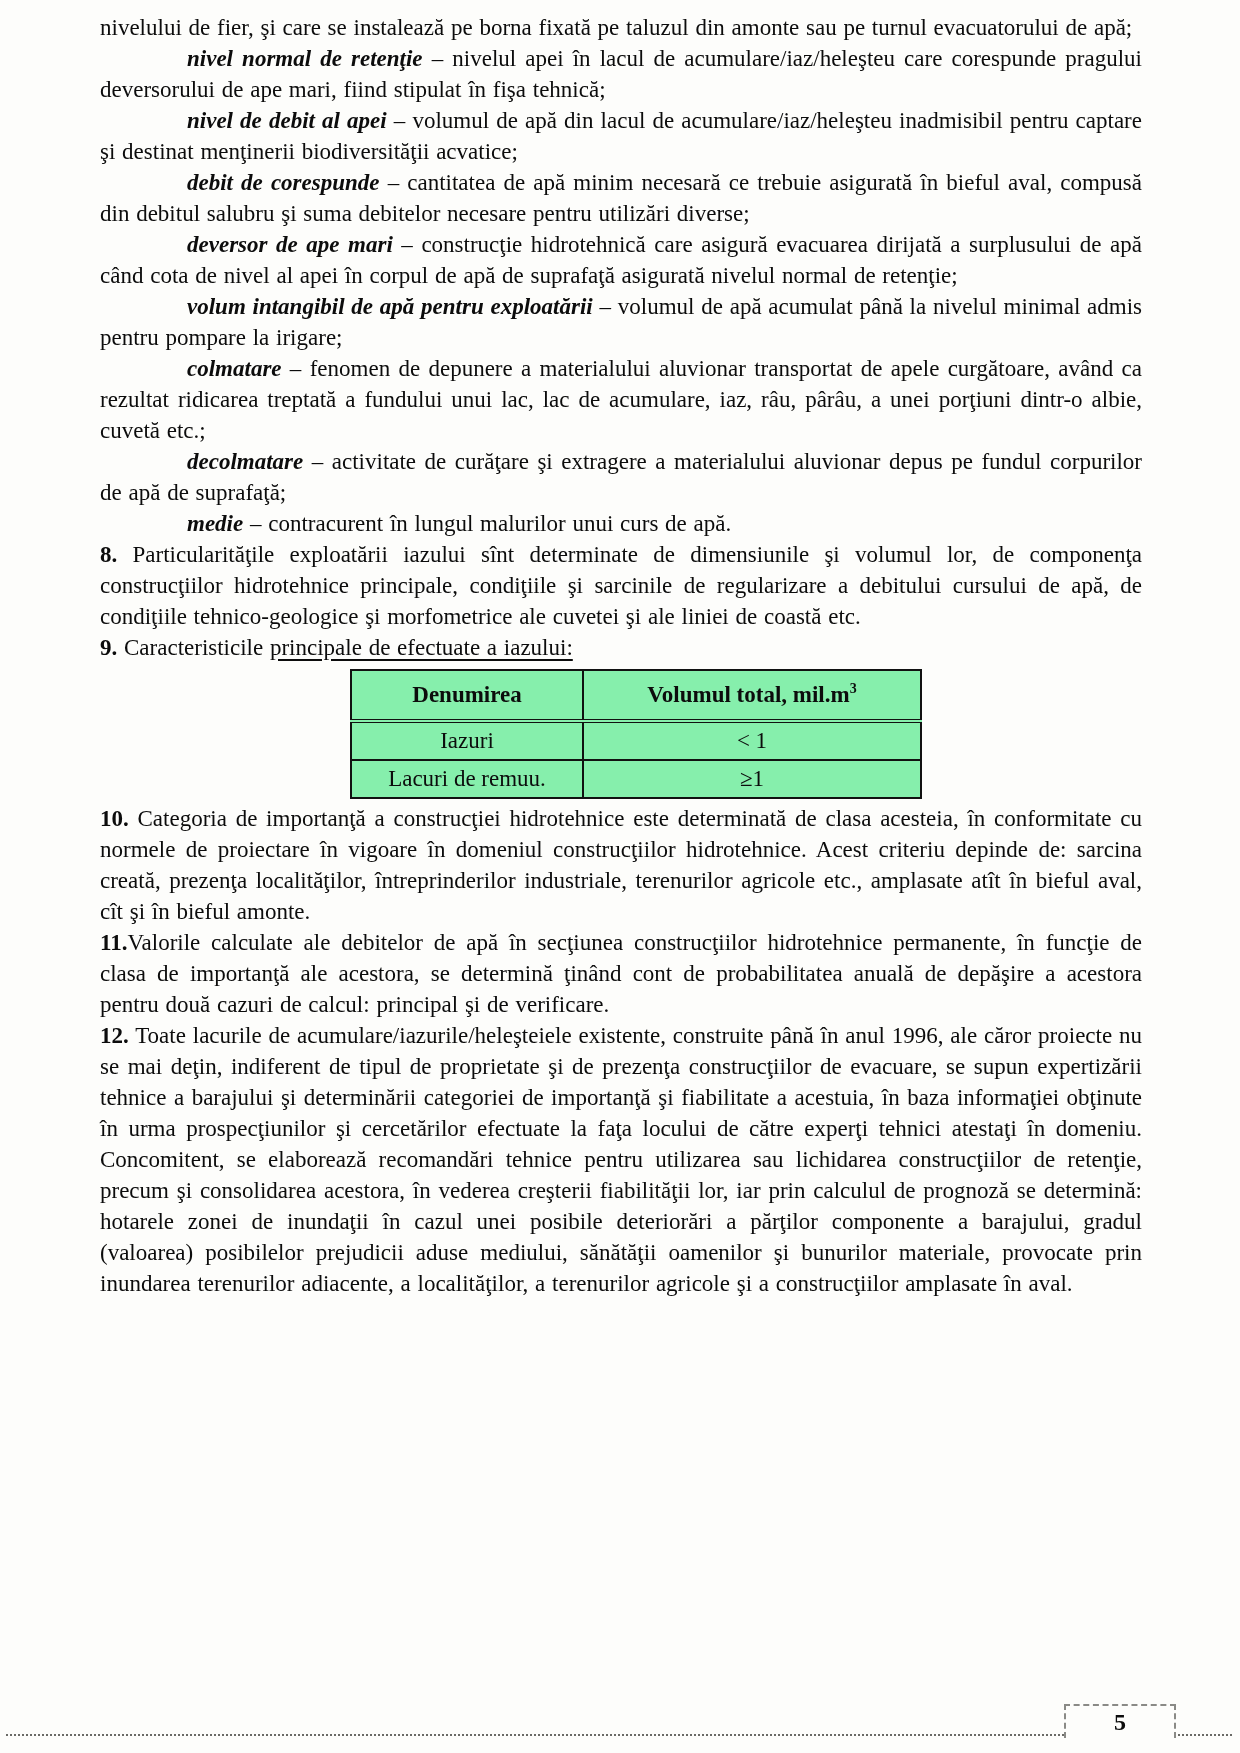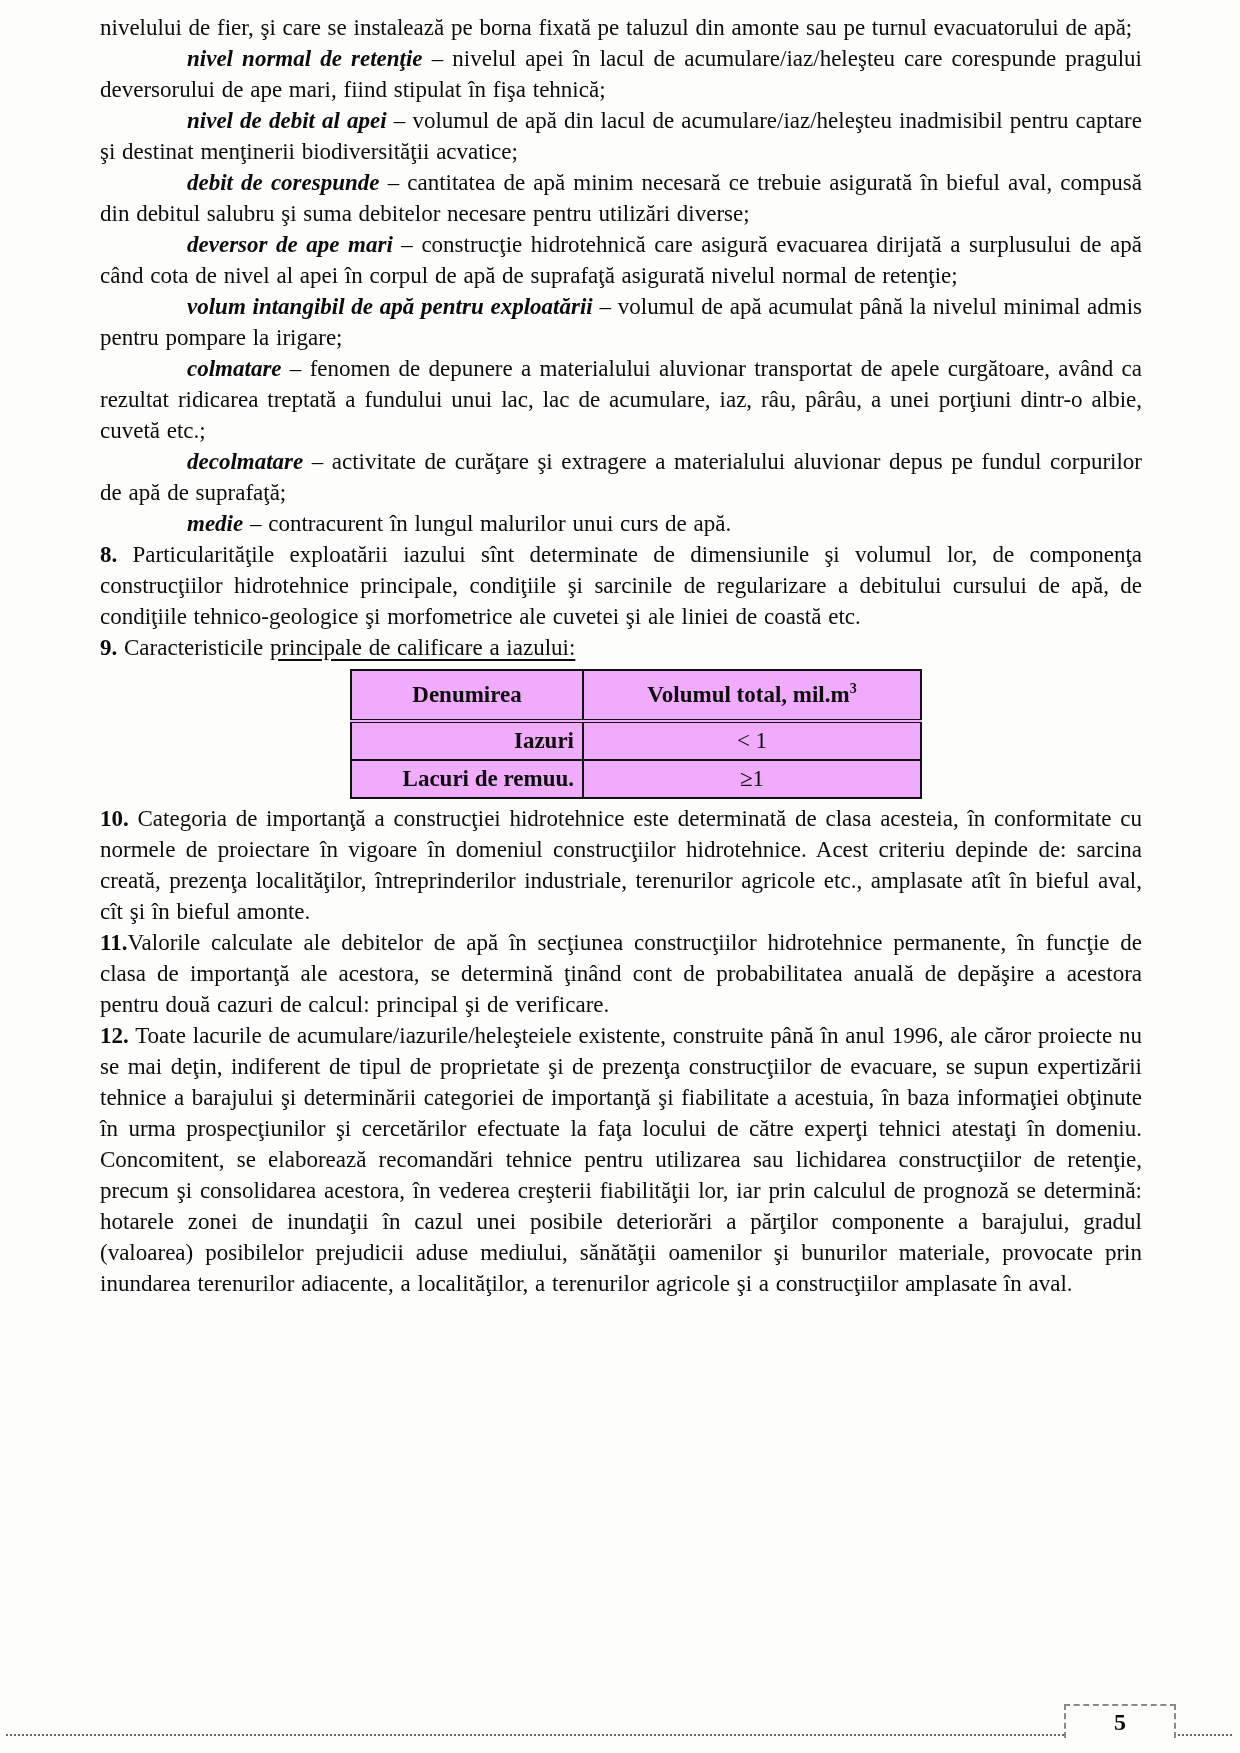--- a/index.html
+++ b/index.html
@@ -24,41 +24,41 @@
     word-spacing:1px;
   }
   .para.indent{ text-indent:87px; }
   .r-b{ font-weight:bold; }
   .r-bi{ font-weight:bold; font-style:italic; }
   .r-u{ text-decoration:underline; text-underline-offset:4px; }
   .r-sup{ font-size:14px; vertical-align:super; line-height:0; }
   table.class-table{
     border-collapse:collapse;
     margin:6px 0 4px 250px;
-    background:#f0abfc;
+    background:#86efac;
   }
   table.class-table th, table.class-table td{
     border:2px solid #111;
     font-size:23px;
     line-height:28px;
   }
   table.class-table th{
     border-bottom:4px double #111;
     height:44px;
     text-align:center;
     font-weight:bold;
     padding:2px 10px;
   }
   table.class-table td{
     height:34px;
     padding:1px 8px;
   }
   .col-name{ width:232px; }
   .col-vol{ width:338px; }
-  .cell-left{ text-align:right;font-weight:bold; }
+  .cell-left{ text-align:center; }
   .cell-center{ text-align:center; }
   .footer-line{
     position:absolute;
     left:6px; right:8px;
     top:1734px;
     border-top:2px dotted #6a6a66;
   }
   .page-num-box{
     position:absolute;
     left:1064px; top:1704px;
@@ -80,21 +80,21 @@
       <p class="para"><span>nivelului de fier, şi care se instalează pe borna fixată pe taluzul din amonte sau pe turnul evacuatorului de apă;</span></p>
       <p class="para indent"><span class="r-bi">nivel normal de retenţie</span><span> – nivelul apei în lacul de acumulare/iaz/heleşteu care corespunde pragului deversorului de ape mari, fiind stipulat în fişa tehnică;</span></p>
       <p class="para indent"><span class="r-bi">nivel de debit al apei</span><span> – volumul de apă din lacul de acumulare/iaz/heleşteu inadmisibil pentru captare şi destinat menţinerii biodiversităţii acvatice;</span></p>
       <p class="para indent"><span class="r-bi">debit de corespunde</span><span> – cantitatea de apă minim necesară ce trebuie asigurată în bieful aval, compusă din debitul salubru şi suma debitelor necesare pentru utilizări diverse;</span></p>
       <p class="para indent"><span class="r-bi">deversor de ape mari</span><span> – construcţie hidrotehnică care asigură evacuarea dirijată a surplusului de apă când cota de nivel al apei în corpul de apă de suprafaţă asigurată nivelul normal de retenţie;</span></p>
       <p class="para indent"><span class="r-bi">volum intangibil de apă pentru exploatării</span><span> – volumul de apă acumulat până la nivelul minimal admis pentru pompare la irigare;</span></p>
       <p class="para indent"><span class="r-bi">colmatare</span><span> – fenomen de depunere a materialului aluvionar transportat de apele curgătoare, având ca rezultat ridicarea treptată a fundului unui lac, lac de acumulare, iaz, râu, pârâu, a unei porţiuni dintr-o albie, cuvetă etc.;</span></p>
       <p class="para indent"><span class="r-bi">decolmatare</span><span> – activitate de curăţare şi extragere a materialului aluvionar depus pe fundul corpurilor de apă de suprafaţă;</span></p>
       <p class="para indent"><span class="r-bi">medie</span><span> – contracurent în lungul malurilor unui curs de apă.</span></p>
       <p class="para"><span class="r-b">8.</span><span> Particularităţile exploatării iazului sînt determinate de dimensiunile şi volumul lor, de componenţa construcţiilor hidrotehnice principale, condiţiile şi sarcinile de regularizare a debitului cursului de apă, de condiţiile tehnico-geologice şi morfometrice ale cuvetei şi ale liniei de coastă etc.</span></p>
-      <p class="para"><span class="r-b">9.</span><span> Caracteristicile </span><span class="r-u">principale de calificare a iazului:</span></p>
+      <p class="para"><span class="r-b">9.</span><span> Caracteristicile </span><span class="r-u">principale de efectuate a iazului:</span></p>
     </div>
 
   <table class="class-table">
     <colgroup>
       <col class="col-name">
       <col class="col-vol">
     </colgroup>
     <thead>
       <tr id="table-header-row">
           <th><span class="r-b">Denumirea</span></th>

